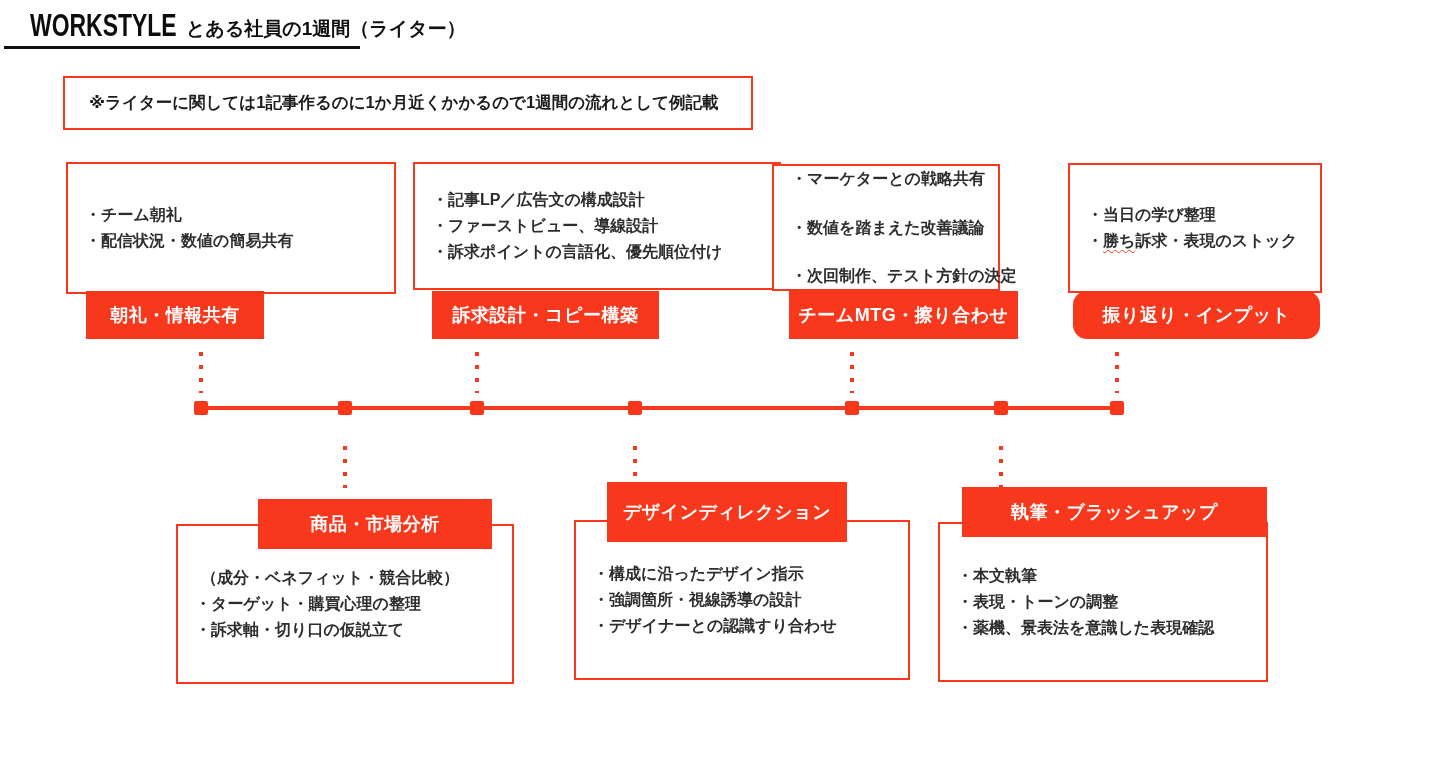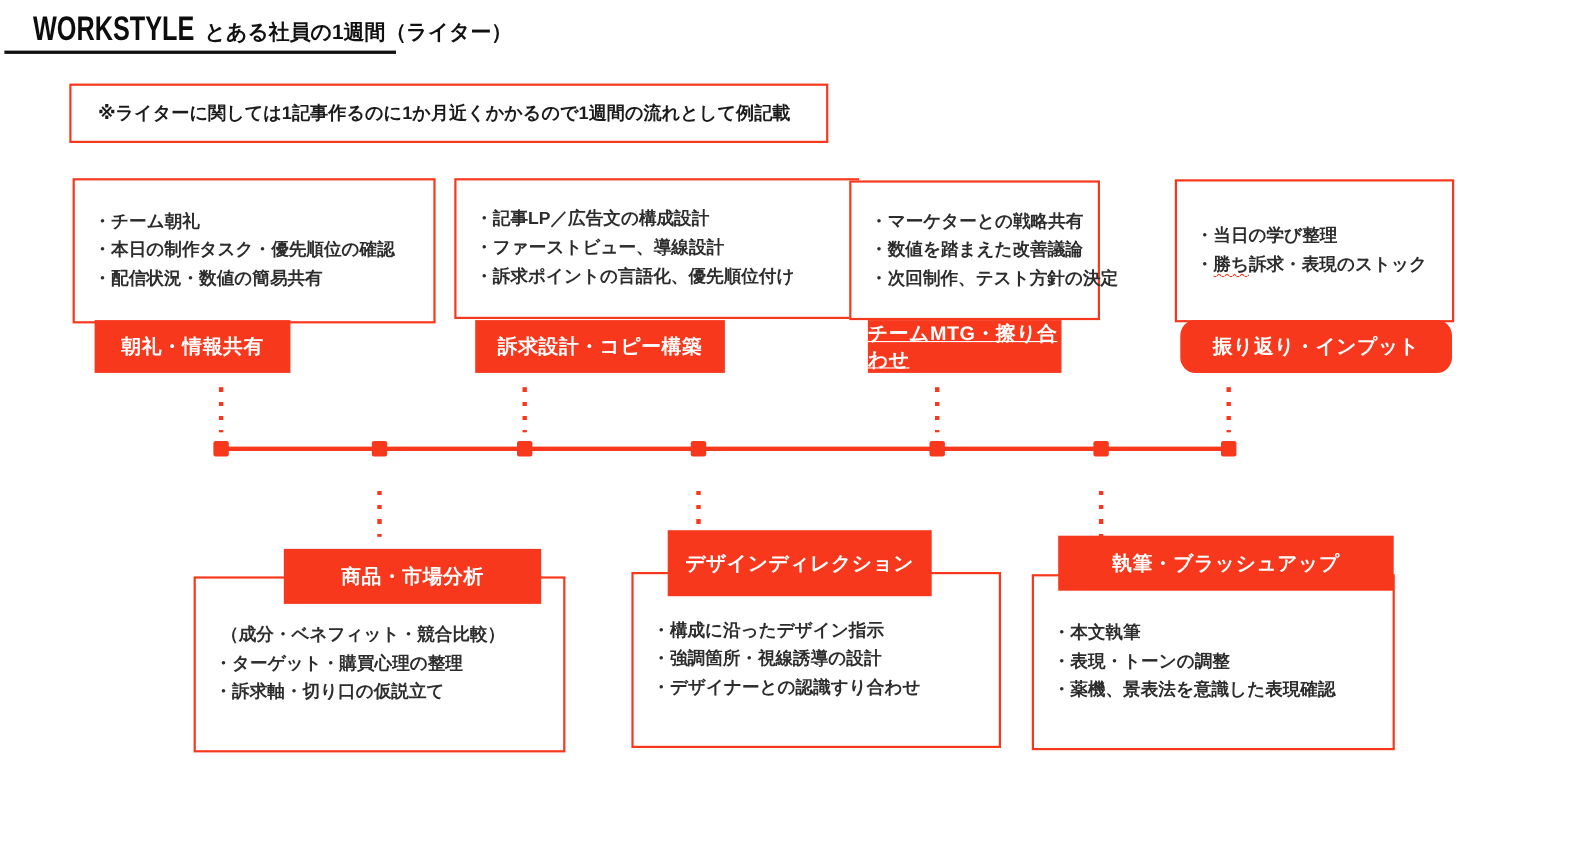--- a/index.html
+++ b/index.html
@@ -68,22 +68,22 @@
     text-decoration: underline wavy #e2401f;
     text-decoration-thickness: 1px;
     text-underline-offset: 3px;
   }
 
   
   .g0 .task-box { left: 66px;  top: 162px; width: 330px; height: 132px; }
   .g0 .task-label { left: 86px;  top: 291px; width: 178px; height: 48px; }
   .g1 .task-box { left: 413px; top: 162px; width: 368px; height: 128px; }
   .g1 .task-label { left: 432px; top: 291px; width: 227px; height: 48px; }
-  .g2 .task-box { left: 772px; top: 164px; width: 228px; height: 127px; }
-  .g2 .task-label { left: 789px; top: 291px; width: 176px; height: 48px; text-decoration: underline; }
+  .g2 .task-box { left: 772px; top: 164px; width: 228px; height: 127px; justify-content: space-between; }
+  .g2 .task-label { left: 789px; top: 291px; width: 229px; height: 48px; }
   .g3 .task-box { left: 1068px; top: 163px; width: 254px; height: 130px; }
   .g3 .task-label { left: 1073px; top: 291px; width: 247px; height: 48px; border-radius: 14px; }
 
   
   .g4 .task-label { left: 258px; top: 487px; width: 234px; height: 50px; margin-top: 12px; }
   .g4 .task-box { left: 176px; top: 524px; width: 338px; height: 160px; }
   .g5 .task-label { left: 607px; top: 482px; width: 240px; height: 60px; }
   .g5 .task-box { left: 574px; top: 520px; width: 336px; height: 160px; }
   .g6 .task-label { left: 962px; top: 487px; width: 305px; height: 50px; }
   .g6 .task-box { left: 938px; top: 522px; width: 330px; height: 160px; }
@@ -114,21 +114,20 @@
   <div class="page-title">とある社員の1週間（ライター）</div>
   <div class="title-underline"></div>
 
   <div class="note-box">
     <span class="note-text">※ライターに関しては1記事作るのに1か月近くかかるので1週間の流れとして例記載</span>
   </div>
 
   <div class="task-group g0">
     <div class="task-box">
         <div class="bullet-line">・チーム朝礼</div>
-        <div class="bullet-line">・本日の制作タスク・優先順位の確認</div>
         <div class="bullet-line">・配信状況・数値の簡易共有</div>
       </div>
     <div class="task-label">朝礼・情報共有</div>
   </div>
   <div class="task-group g1">
     <div class="task-box">
         <div class="bullet-line">・記事LP／広告文の構成設計</div>
         <div class="bullet-line">・ファーストビュー、導線設計</div>
         <div class="bullet-line">・訴求ポイントの言語化、優先順位付け</div>
       </div>

